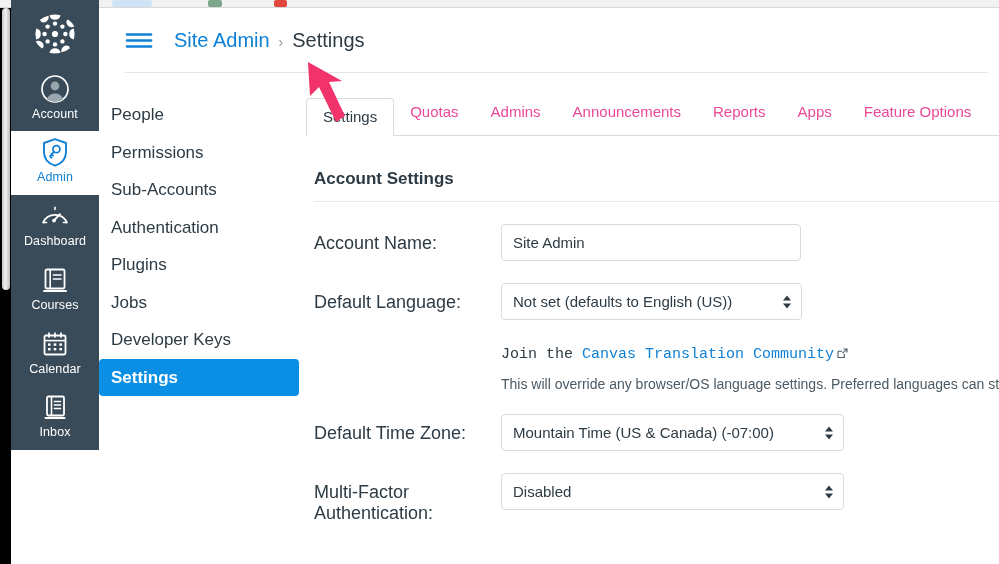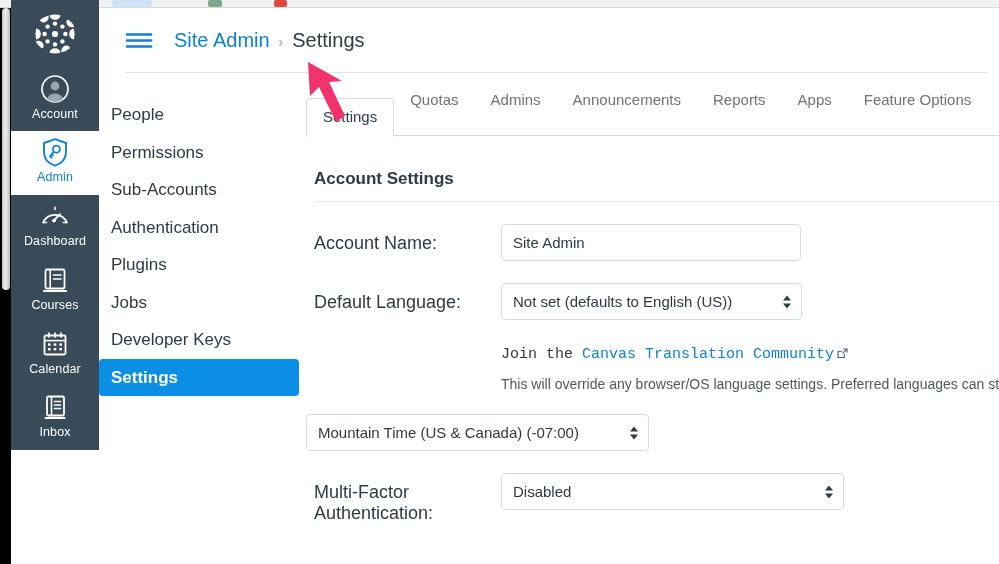--- a/index.html
+++ b/index.html
@@ -109,22 +109,22 @@
 
   .content { flex: 1; min-width: 0; padding-left: 7px; padding-right: 0; }
 
   
   .tabs { display: flex; align-items: flex-end; height: 40px; position: relative; }
   .tabs::after {
     content: ""; position: absolute; left: 0; right: -20px; bottom: 0;
     height: 1px; background: #d8dcdf;
   }
   .tab {
-    font-size: 15px; color: #737373; text-decoration: none;
-    padding: 10px 16px 29px; line-height: 1; position: relative; z-index: 2;
+    font-size: 15px; color: #ec4899; text-decoration: none;
+    padding: 10px 16px 17px; line-height: 1; position: relative; z-index: 2;
     white-space: nowrap;
   }
   .tab.active {
     color: #2d3b45;
     background: #ffffff;
     border: 1px solid #d8dcdf;
     border-bottom: 1px solid #ffffff;
     border-radius: 4px 4px 0 0;
     margin-bottom: -1px;
     padding: 10px 16px 12px;
@@ -380,20 +380,21 @@
                   <path d="M6.4 1h3.6v3.6" fill="none" stroke="#4c5a64" stroke-width="1.1"></path>
                   <path d="M9.8 1.2 5.6 5.4" stroke="#4c5a64" stroke-width="1.1"></path>
                 </svg></span>
           </div>
 
           <div class="helpsub">This will override any browser/OS language settings. Preferred languages can still be</div>
         </div>
       </div>
 
       <div class="frow">
+        <div class="flabel">Default Time Zone:</div>
         <div class="fctl">
           <div class="sel wide">
             <span>Mountain Time (US &amp; Canada) (-07:00)</span>
             <span class="arrows">
                 <i class="up"></i>
                 <i class="down"></i>
               </span>
           </div>
         </div>
       </div>

